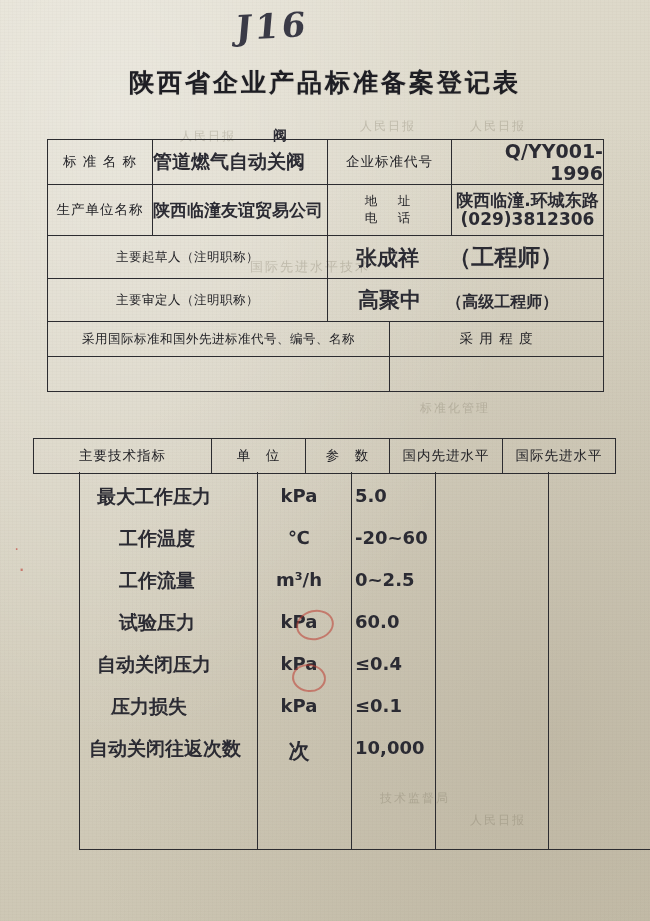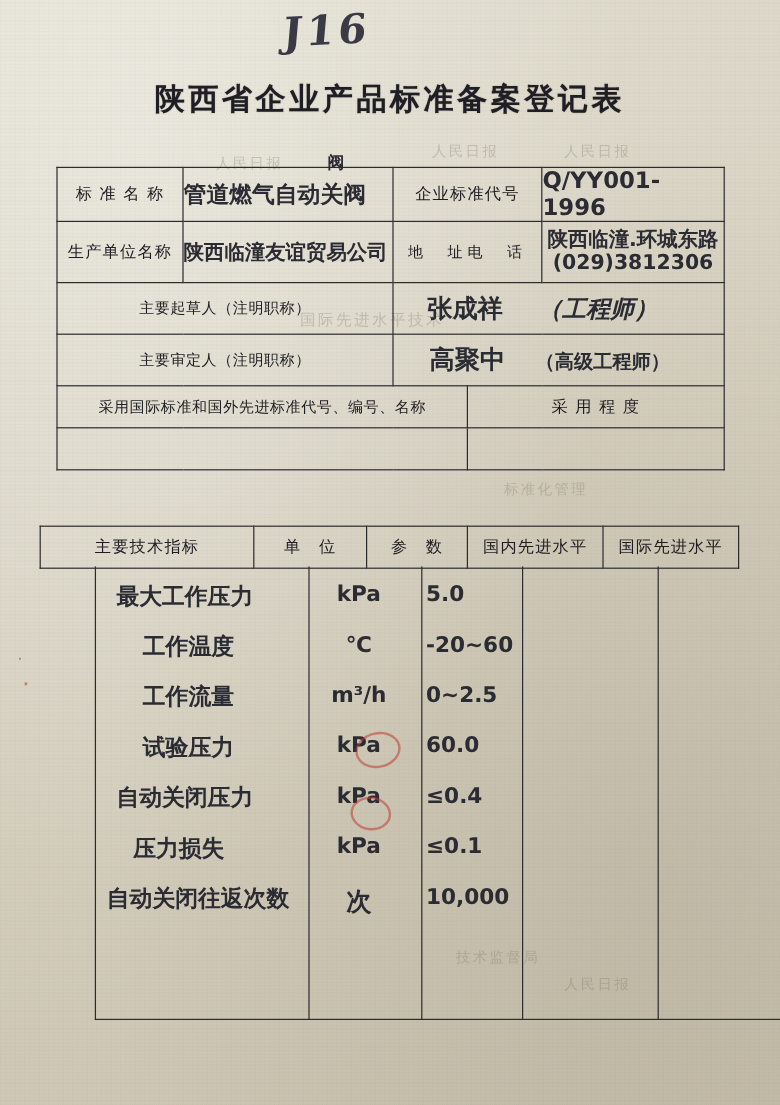--- a/index.html
+++ b/index.html
@@ -93,32 +93,32 @@
     font-size: 13.5px;
     color: #1d1d22;
     letter-spacing: 1px;
     white-space: nowrap;
   }
   .lbl.sm { font-size: 12.5px; letter-spacing: .5px; }
   .hw-cell {
     padding-left: 8px;
     font-size: 19px;
   }
-  .hw-cell.c { text-align: left; padding-left: 0; margin-top: 13px; }
+  .hw-cell.c { text-align: right; padding-left: 0; margin-top: 13px; }
   .addr-stack {
     display: flex;
     flex-direction: column;
     align-items: center;
     line-height: 1.12;
     font-size: 17px;
   }
   .addr-lbl {
     display: flex;
-    flex-direction: row;
-    align-items: flex-start;
+    flex-direction: column;
+    align-items: center;
     justify-content: center;
     line-height: 1.35;
   }
   .addr-lbl span { letter-spacing: 4px; }
 
   
   .spec {
     position: absolute;
     left: 33px;
     top: 438px;
@@ -261,21 +261,21 @@
             <span>(029)3812306</span>
           </div>
         </td>
       </tr>
 
 
       <tr>
         <td class="lbl sm" colspan="2" style="height:42px;">主要起草人（注明职称）</td>
         <td class="handwritten" colspan="3" style="padding-left:28px; font-size:21px;">
           <span>张成祥</span>
-          <span style="margin-left:22px; font-size:20px;font-style:italic;">（工程师）</span>
+          <span style="margin-left:22px; font-size:23px;">（工程师）</span>
         </td>
       </tr>
 
       <tr>
         <td class="lbl sm" colspan="2" style="height:42px;">主要审定人（注明职称）</td>
         <td class="handwritten" colspan="3" style="padding-left:30px; font-size:21px;">
           <span>高聚中</span>
           <span style="margin-left:18px; font-size:16px;">（高级工程师）</span>
         </td>
       </tr>

